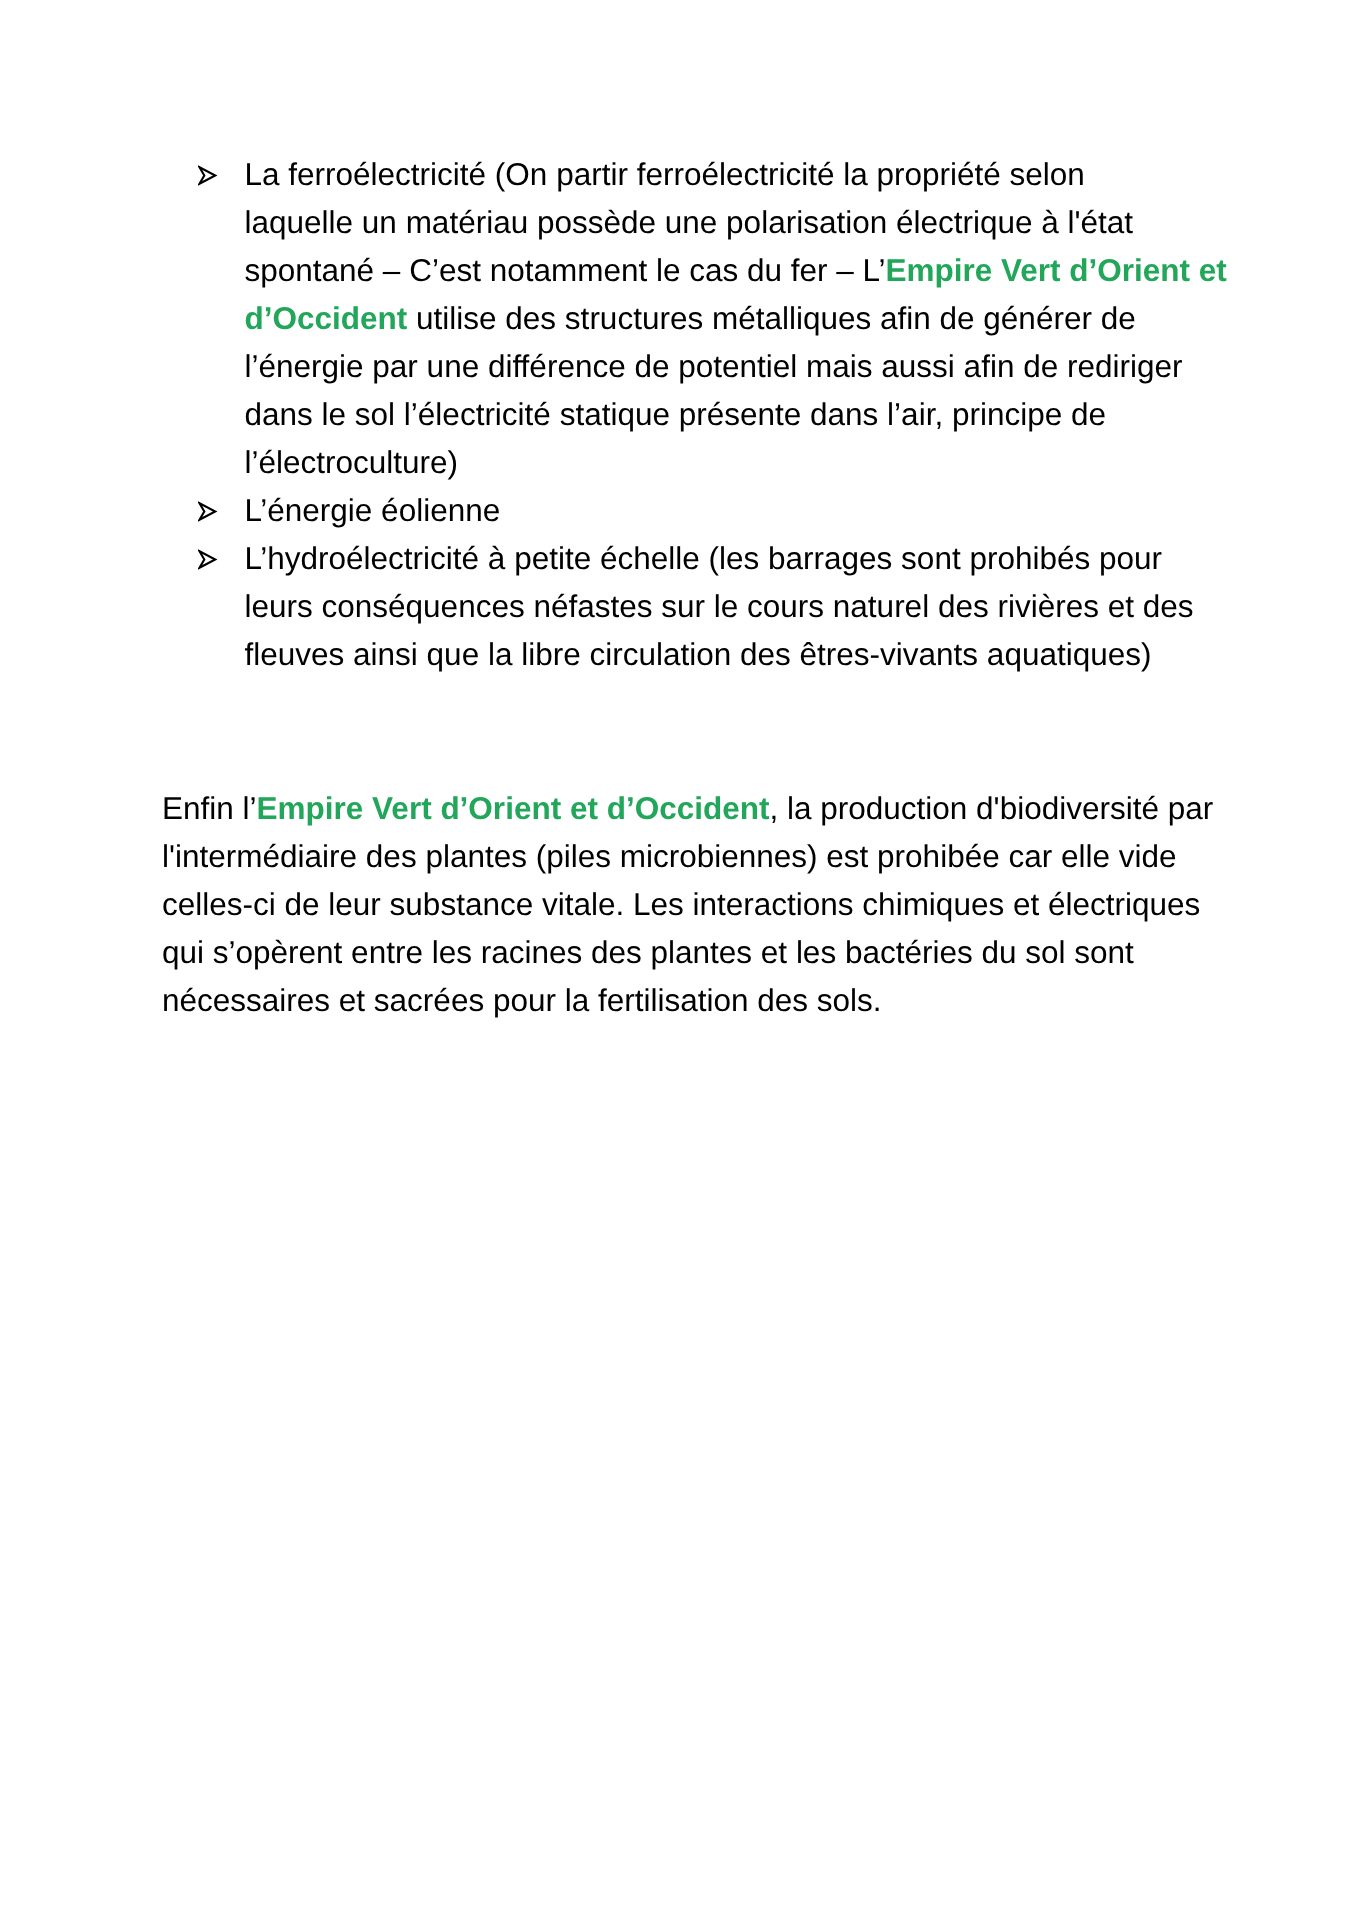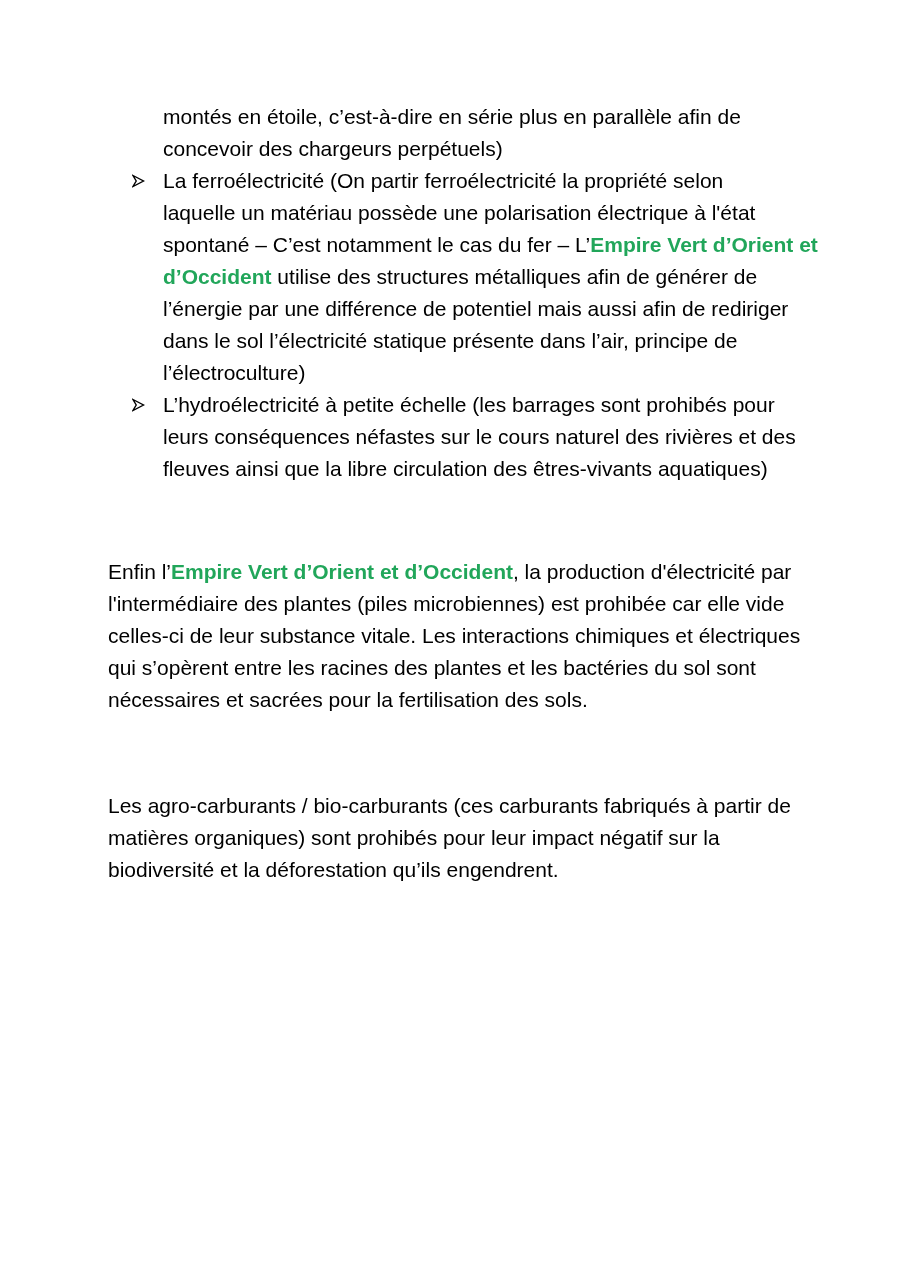--- a/index.html
+++ b/index.html
@@ -38,48 +38,47 @@
   .b { font-weight: 400; }
   .g { font-weight: 700; color: var(--accent-green, #21a65a); }
 </style>
 </head>
 <body>
 
 <div class="page">
   <div class="content">
     <div class="list" id="bullet-list">
         <div class="li">
-          <div class="li-text"><span>montés en étoile, c’est-à-dire en série plus en parallèle afin de
-concevoir des chargeurs perpétuels)</span></div>
-        </div>
-        <div class="li">
           <span class="bullet"><svg width="13" height="14" viewBox="0 0 13 14">
               <path d="M1 1.5 L11.5 7 L1 12.5 L4.2 7 Z" fill="#ffffff" stroke="#000000" stroke-width="1.4" stroke-linejoin="miter"></path>
             </svg></span>
           <div class="li-text"><span class="b">La ferroélectricité (</span><span>On partir </span><span class="b">ferroélectricité</span><span> la propriété selon
 laquelle un matériau possède une polarisation électrique à l'état
 spontané – C’est notamment le cas du fer – L’</span><span class="b g">Empire Vert d’Orient et
 d’Occident</span><span> utilise des structures métalliques afin de générer de
 l’énergie par une différence de potentiel mais aussi afin de rediriger
 dans le sol l’électricité statique présente dans l’air, principe de
 l’électroculture)</span></div>
         </div>
         <div class="li">
           <span class="bullet"><svg width="13" height="14" viewBox="0 0 13 14">
               <path d="M1 1.5 L11.5 7 L1 12.5 L4.2 7 Z" fill="#ffffff" stroke="#000000" stroke-width="1.4" stroke-linejoin="miter"></path>
             </svg></span>
+          <div class="li-text"><span class="b">L’énergie éolienne</span></div>
+        </div>
+        <div class="li">
+          <span class="bullet"><svg width="13" height="14" viewBox="0 0 13 14">
+              <path d="M1 1.5 L11.5 7 L1 12.5 L4.2 7 Z" fill="#ffffff" stroke="#000000" stroke-width="1.4" stroke-linejoin="miter"></path>
+            </svg></span>
           <div class="li-text"><span class="b">L’hydroélectricité à petite échelle</span><span> (les barrages sont prohibés pour
 leurs conséquences néfastes sur le cours naturel des rivières et des
 fleuves ainsi que la libre circulation des êtres-vivants aquatiques)</span></div>
         </div>
       </div>
     <div id="paragraphs">
-        <p class="para para-gap-0"><span>Enfin l’</span><span class="b g">Empire Vert d’Orient et d’Occident</span><span>, la </span><span class="b">production</span><span> d'</span><span class="b">électricité</span><span> par
+        <p class="para para-gap-0"><span>Enfin l’</span><span class="b g">Empire Vert d’Orient et d’Occident</span><span>, la </span><span class="b">production</span><span> d'</span><span class="b">biodiversité</span><span> par
 l'intermédiaire des </span><span class="b">plantes (piles microbiennes) est prohibée car elle vide
 celles-ci de leur substance vitale.</span><span> Les interactions chimiques et électriques
 qui s’opèrent entre les racines des plantes et les bactéries du sol sont
 nécessaires et sacrées pour la fertilisation des sols.</span></p>
-        <p class="para para-gap-1"><span class="b">Les agro-carburants / bio-carburants</span><span> (ces carburants fabriqués à partir de
-matières organiques) </span><span class="b">sont prohibés</span><span> pour leur impact négatif sur la
-biodiversité et la déforestation qu’ils engendrent.</span></p>
       </div>
   </div>
 </div>
 
 </body></html>

